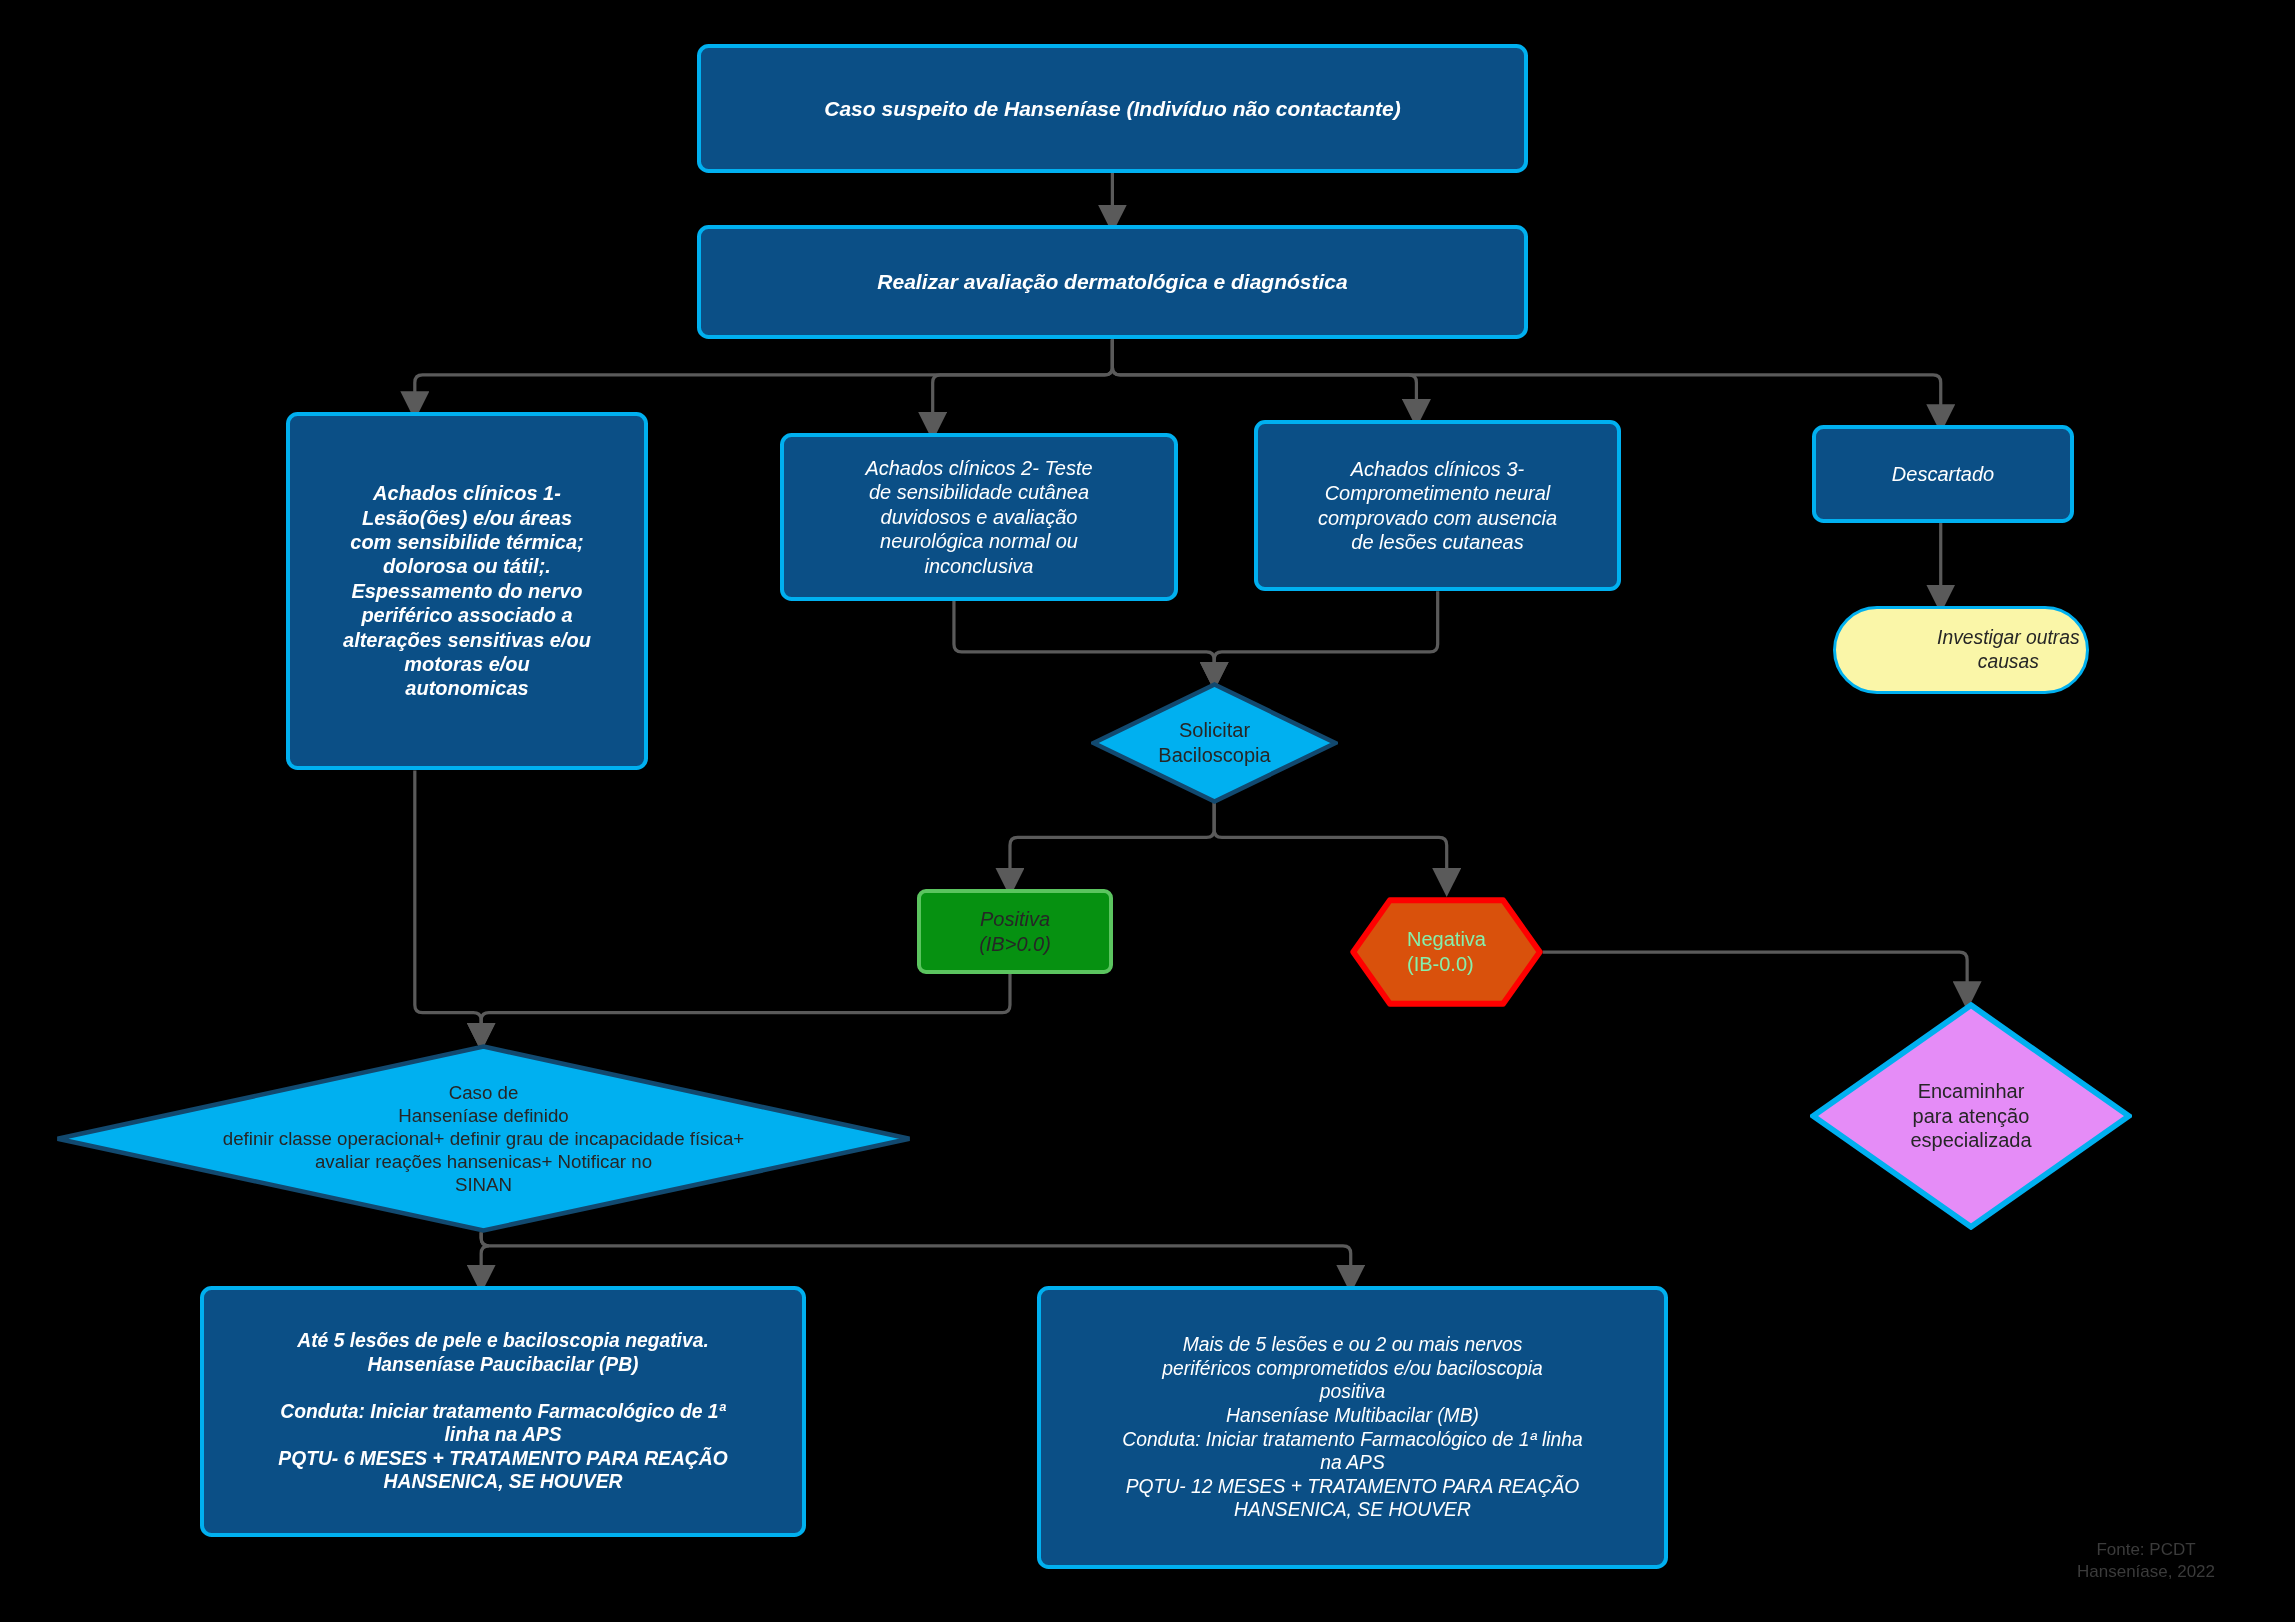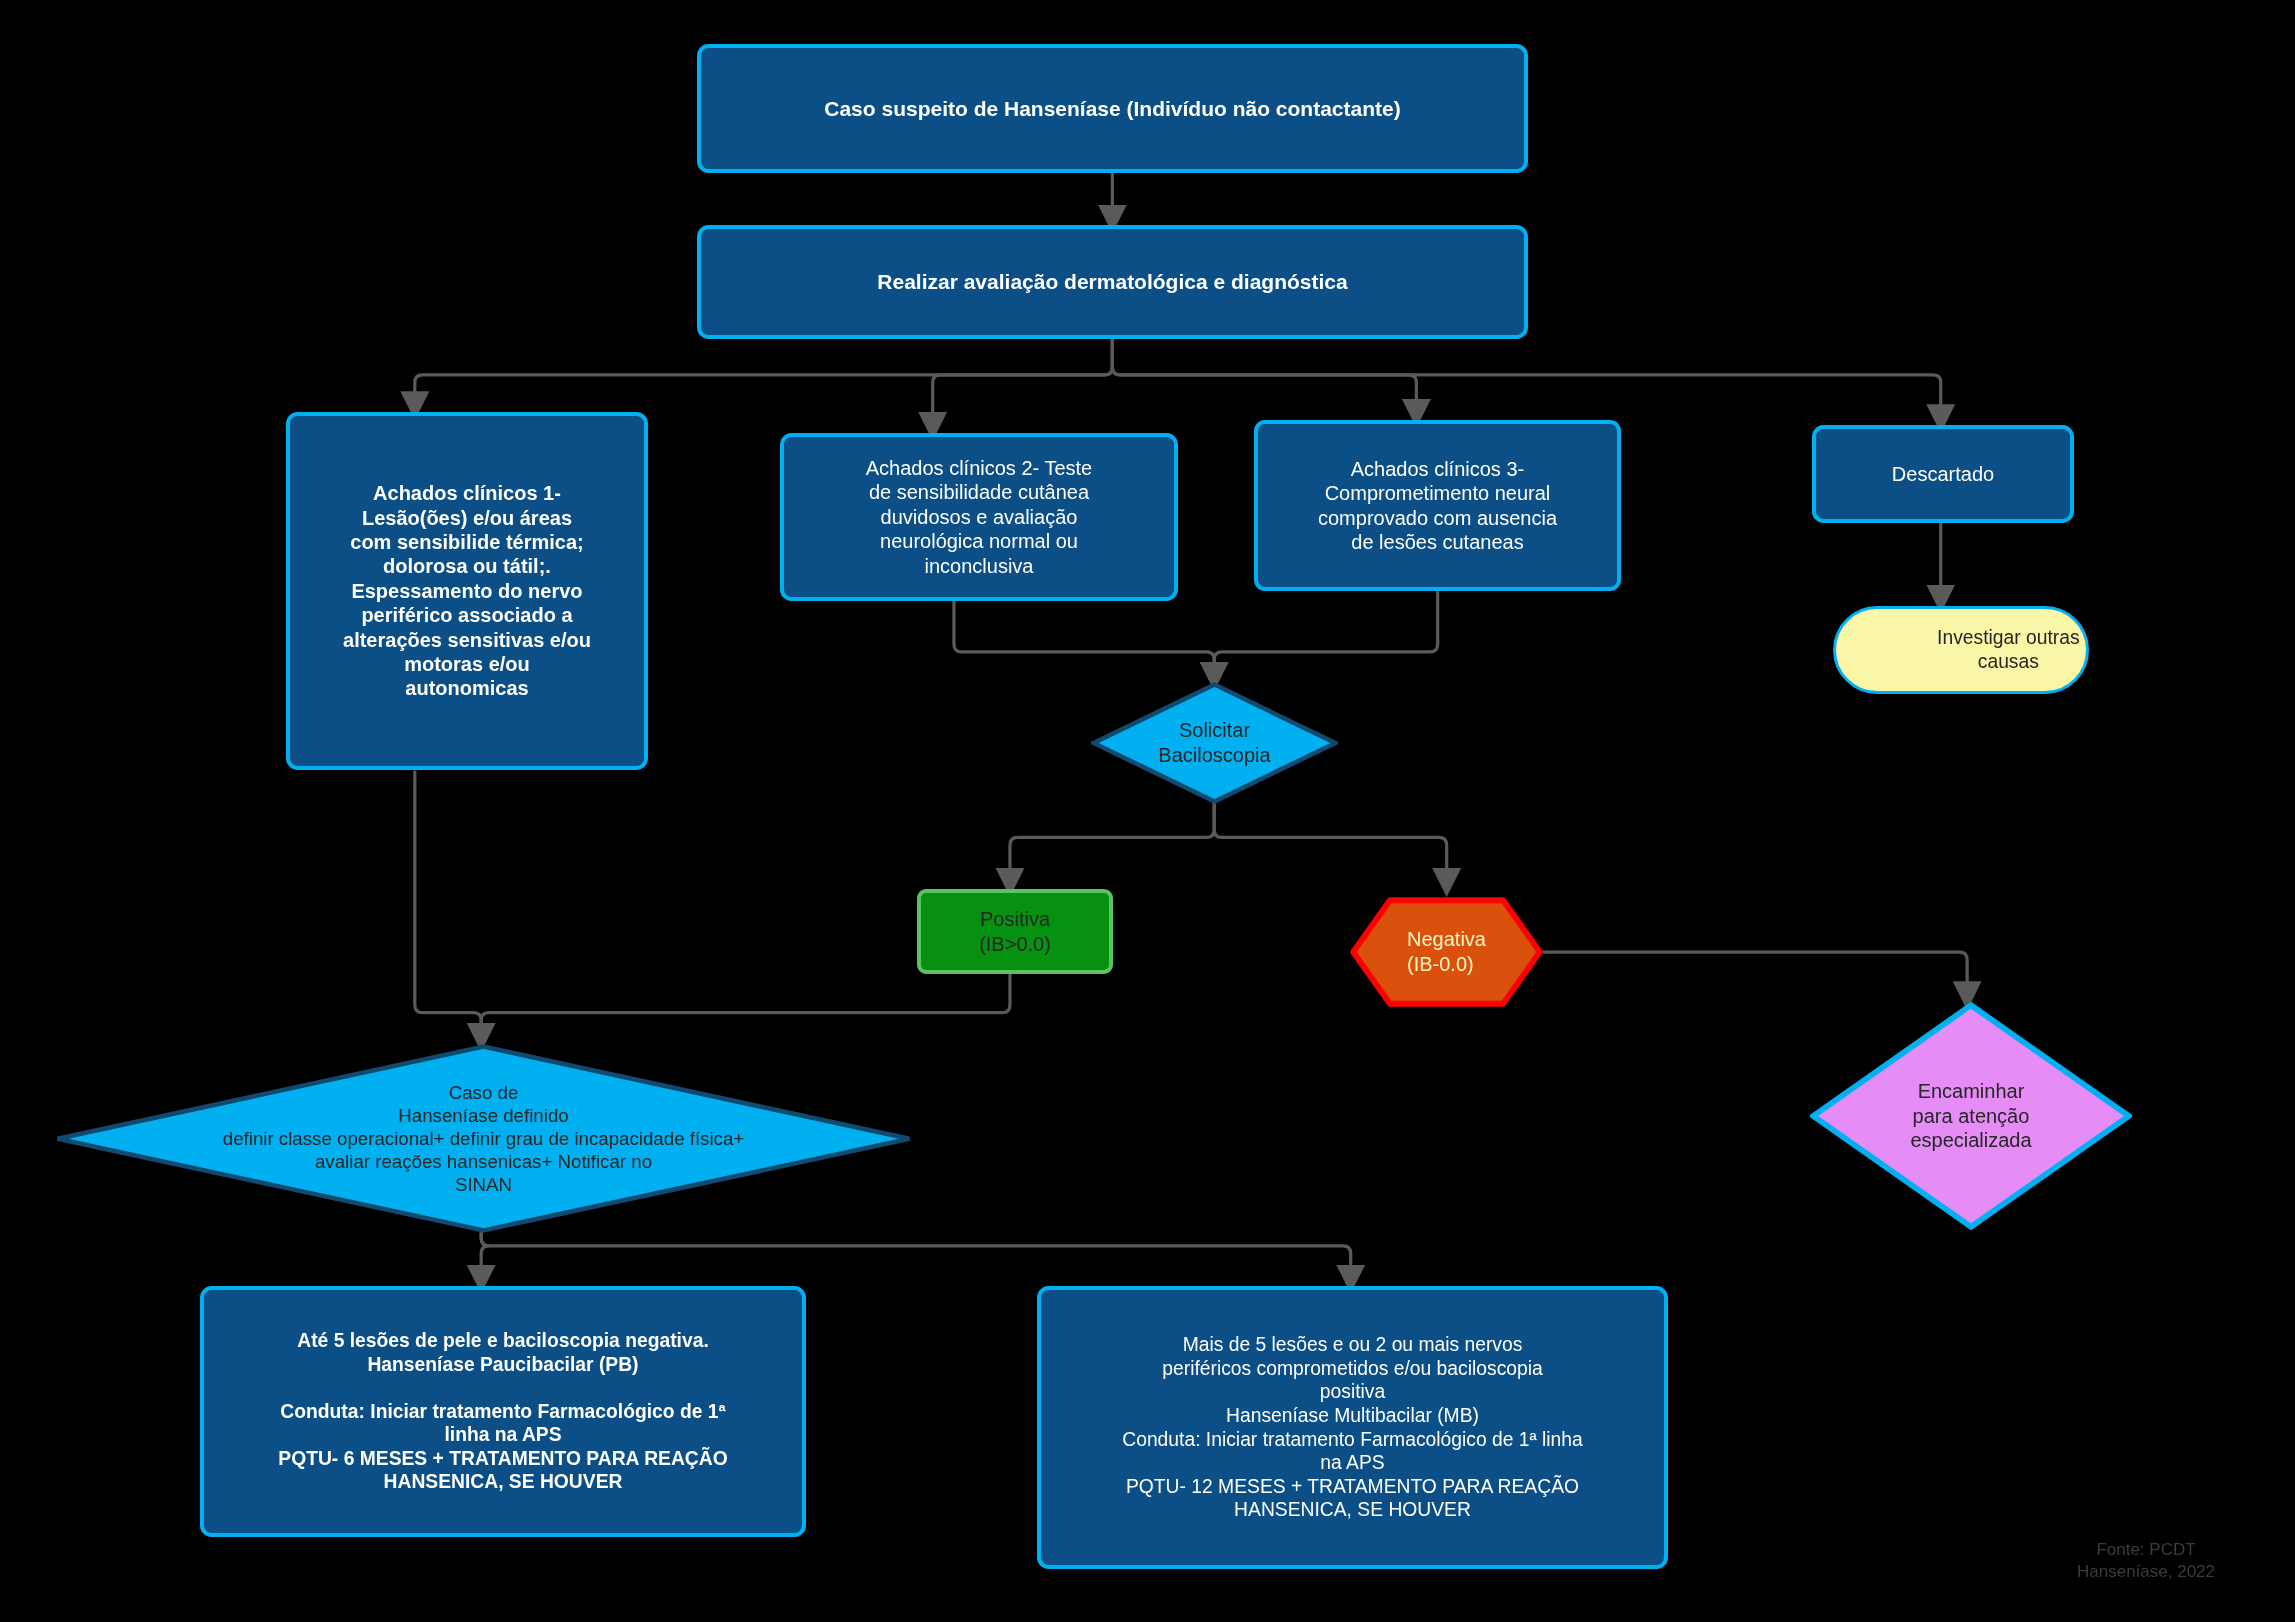--- a/index.html
+++ b/index.html
@@ -32,20 +32,21 @@
     box-sizing: border-box;
     display: flex;
     align-items: center;
     justify-content: center;
     text-align: center;
   }
   .node .txt {
     white-space: pre-line;
     line-height: 1.22;
     padding: 0 6.4px;
+    font-style: italic;
   }
 
   
   .proc {
     background: #0b4f86;
     border: 4.5px solid #00b0f0;
     border-radius: 11.6px;
     color: #ffffff;
   }
   .proc.bold .txt { font-weight: bold; }
@@ -98,21 +99,21 @@
   .hex-wrap .hsvg {
     position: absolute;
     left: 0; top: 0;
     width: 100%; height: 100%;
   }
   .hex-wrap .txt {
     position: relative;
     z-index: 2;
     white-space: pre-line;
     line-height: 1.25;
-    color: #fef9c3;
+    color: #86efac;
   }
 
   .source-note {
     position: absolute;
     color: #3b3b3b;
     text-align: center;
     line-height: 1.3;
     white-space: pre-line;
   }
 </style>

